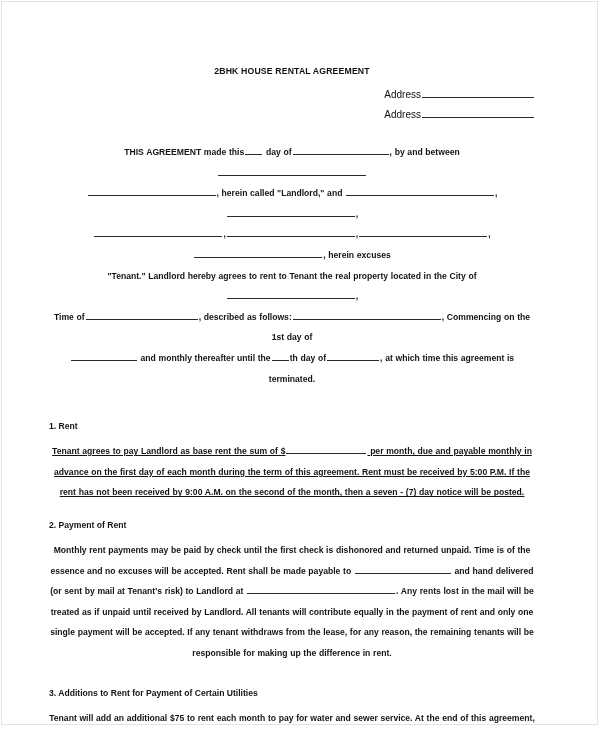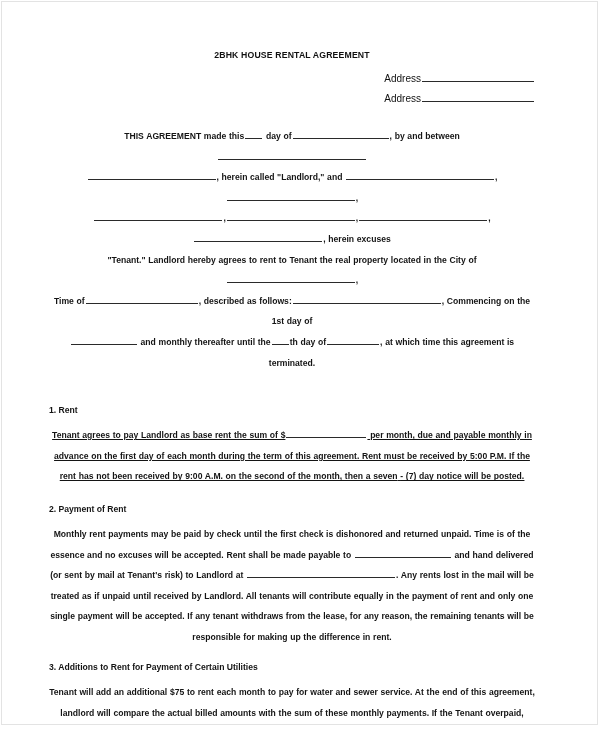--- a/index.html
+++ b/index.html
@@ -31,21 +31,21 @@
     width: 486px;
   }
 
   
   .title {
     text-align: center;
     font-weight: bold;
     font-size: 8.7px;
     letter-spacing: 0.15px;
     color: #111111;
-    margin-top: 48px;
+    margin-top: 64px;
     line-height: 11px;
   }
 
   .addr-line {
     text-align: right;
     font-weight: normal;
     font-size: 10px;
     color: #111111;
     line-height: 11px;
   }
@@ -67,21 +67,21 @@
     color: #141414;
     line-height: 12px;
   }
 
   
   .gap-intro   { margin-top: 22px; }
   .gap-sec-h   { margin-top: 31px; }
   .gap-sec-b   { margin-top: 9px; text-decoration: underline; }
   .gap-sec-h2  { margin-top: 16px; }
   .gap-sec-b2  { margin-top: 9px; }
-  .gap-sec-h3  { margin-top: 14px; }
+  .gap-sec-h3  { margin-top: 24px; }
   .gap-sec-b3  { margin-top: 9px; }
 
   
   .blank {
     display: inline-block;
     border-bottom: 1px solid #2a2a2a;
     vertical-align: baseline;
     height: 0.72em;
     margin: 0 1px;
   }

